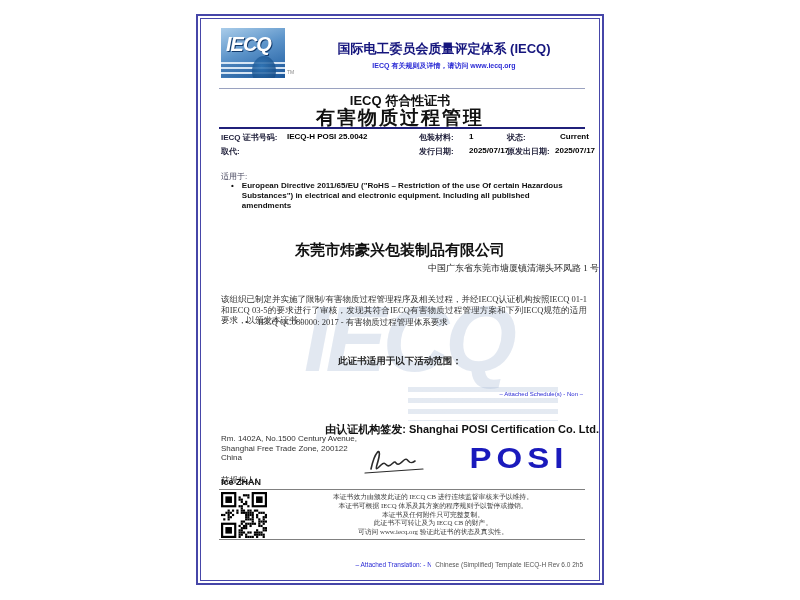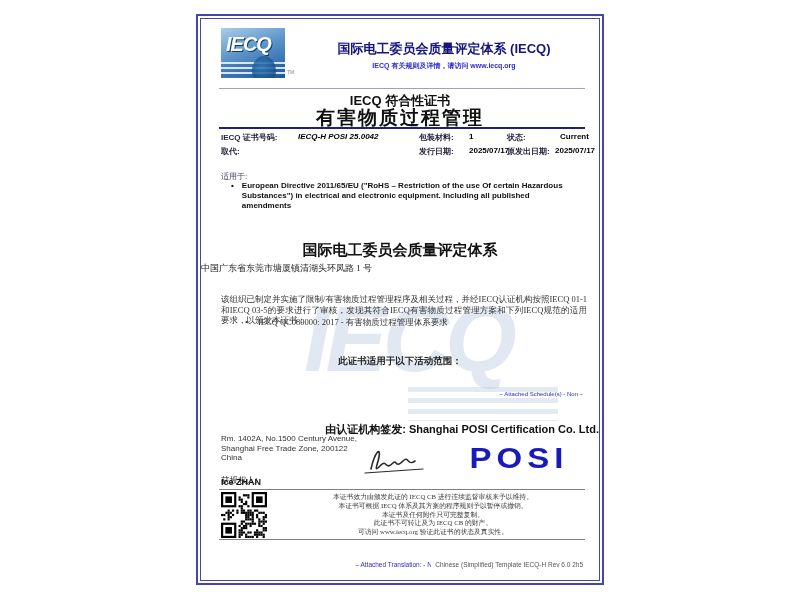--- a/index.html
+++ b/index.html
@@ -40,31 +40,31 @@
   .cert-title-2{position:absolute;left:0;right:0;top:86px;text-align:center;
              font-size:19px;font-weight:bold;color:#111;letter-spacing:2px;}
   .title-rule{position:absolute;left:18px;right:14px;top:108px;border-top:2px solid #20207a;}
 
   
   .info-table{position:absolute;left:20px;top:113px;width:370px;font-size:8px;color:#1c1c1c;}
   .info-row{position:relative;height:14px;}
   .info-row span{position:absolute;white-space:nowrap;}
   .lbl{font-weight:bold;color:#23233d;}
   .val{font-weight:bold;color:#000;}
-  .c1{left:0;} .c2{left:77px;font-style:italic;} .c3{left:198px;} .c4{left:248px;} .c5{left:286px;} .c6{left:323px;margin-left:16px;} .c6b{left:334px;}
+  .c1{left:0;} .c2{left:66px;} .c3{left:198px;} .c4{left:248px;} .c5{left:286px;} .c6{left:323px;margin-left:16px;} .c6b{left:334px;}
 
   .applicable-label{position:absolute;left:20px;top:152px;font-size:8px;color:#44445c;}
   .applicable-bullet{position:absolute;left:30px;top:162px;width:344px;font-size:8px;
              font-weight:bold;color:#111;line-height:10px;display:flex;}
   .applicable-bullet .dot{margin-right:8px;}
 
   
   .holder-name{position:absolute;left:0;right:0;top:222px;text-align:center;
              font-family:"Liberation Serif",serif;font-size:15px;font-weight:bold;color:#111;z-index:1;}
-  .holder-address{position:absolute;left:0;right:0;top:243px;text-align:left;
+  .holder-address{position:absolute;left:0;right:0;top:243px;text-align:right;
              font-family:"Liberation Serif",serif;font-size:9px;color:#222;z-index:1;}
 
   
   .statement{position:absolute;left:20px;top:275px;width:366px;text-align:justify;
              font-family:"Liberation Serif",serif;font-size:8.5px;line-height:10.5px;color:#333;z-index:1;}
   .statement-bullet{position:absolute;left:44px;top:298px;font-family:"Liberation Serif",serif;
              font-size:8.5px;color:#333;display:flex;z-index:1;}
   .statement-bullet .dot{margin-right:10px;}
 
   
@@ -140,21 +140,21 @@
           <span class="val c6b">2025/07/17</span>
         </div>
       </div>
 
       <div class="applicable-label">适用于:</div>
       <div class="applicable-bullet">
         <span class="dot">•</span>
         <span>European Directive 2011/65/EU ("RoHS – Restriction of the use Of certain Hazardous Substances") in electrical and electronic equipment. Including all published amendments</span>
       </div>
 
-      <div class="holder-name">国际电工委员会质量评定体系</div>
+      <div class="holder-name">东莞市炜豪兴包装制品有限公司</div>
       <div class="holder-address">中国广东省东莞市塘厦镇清湖头环凤路 1 号</div>
 
       <div class="statement">该组织已制定并实施了限制/有害物质过程管理程序及相关过程，并经IECQ认证机构按照IECQ 01-1和IECQ 03-5的要求进行了审核，发现其符合IECQ有害物质过程管理方案和下列IECQ规范的适用要求，以颁发本证书：</div>
       <div class="statement-bullet">
         <span class="dot">•</span>
         <span>IECQ QC080000: 2017 - 有害物质过程管理体系要求</span>
       </div>
 
       <div class="scope-intro">此证书适用于以下活动范围：</div>
       <div class="attached-schedule">– Attached Schedule(s) - Non –</div>

